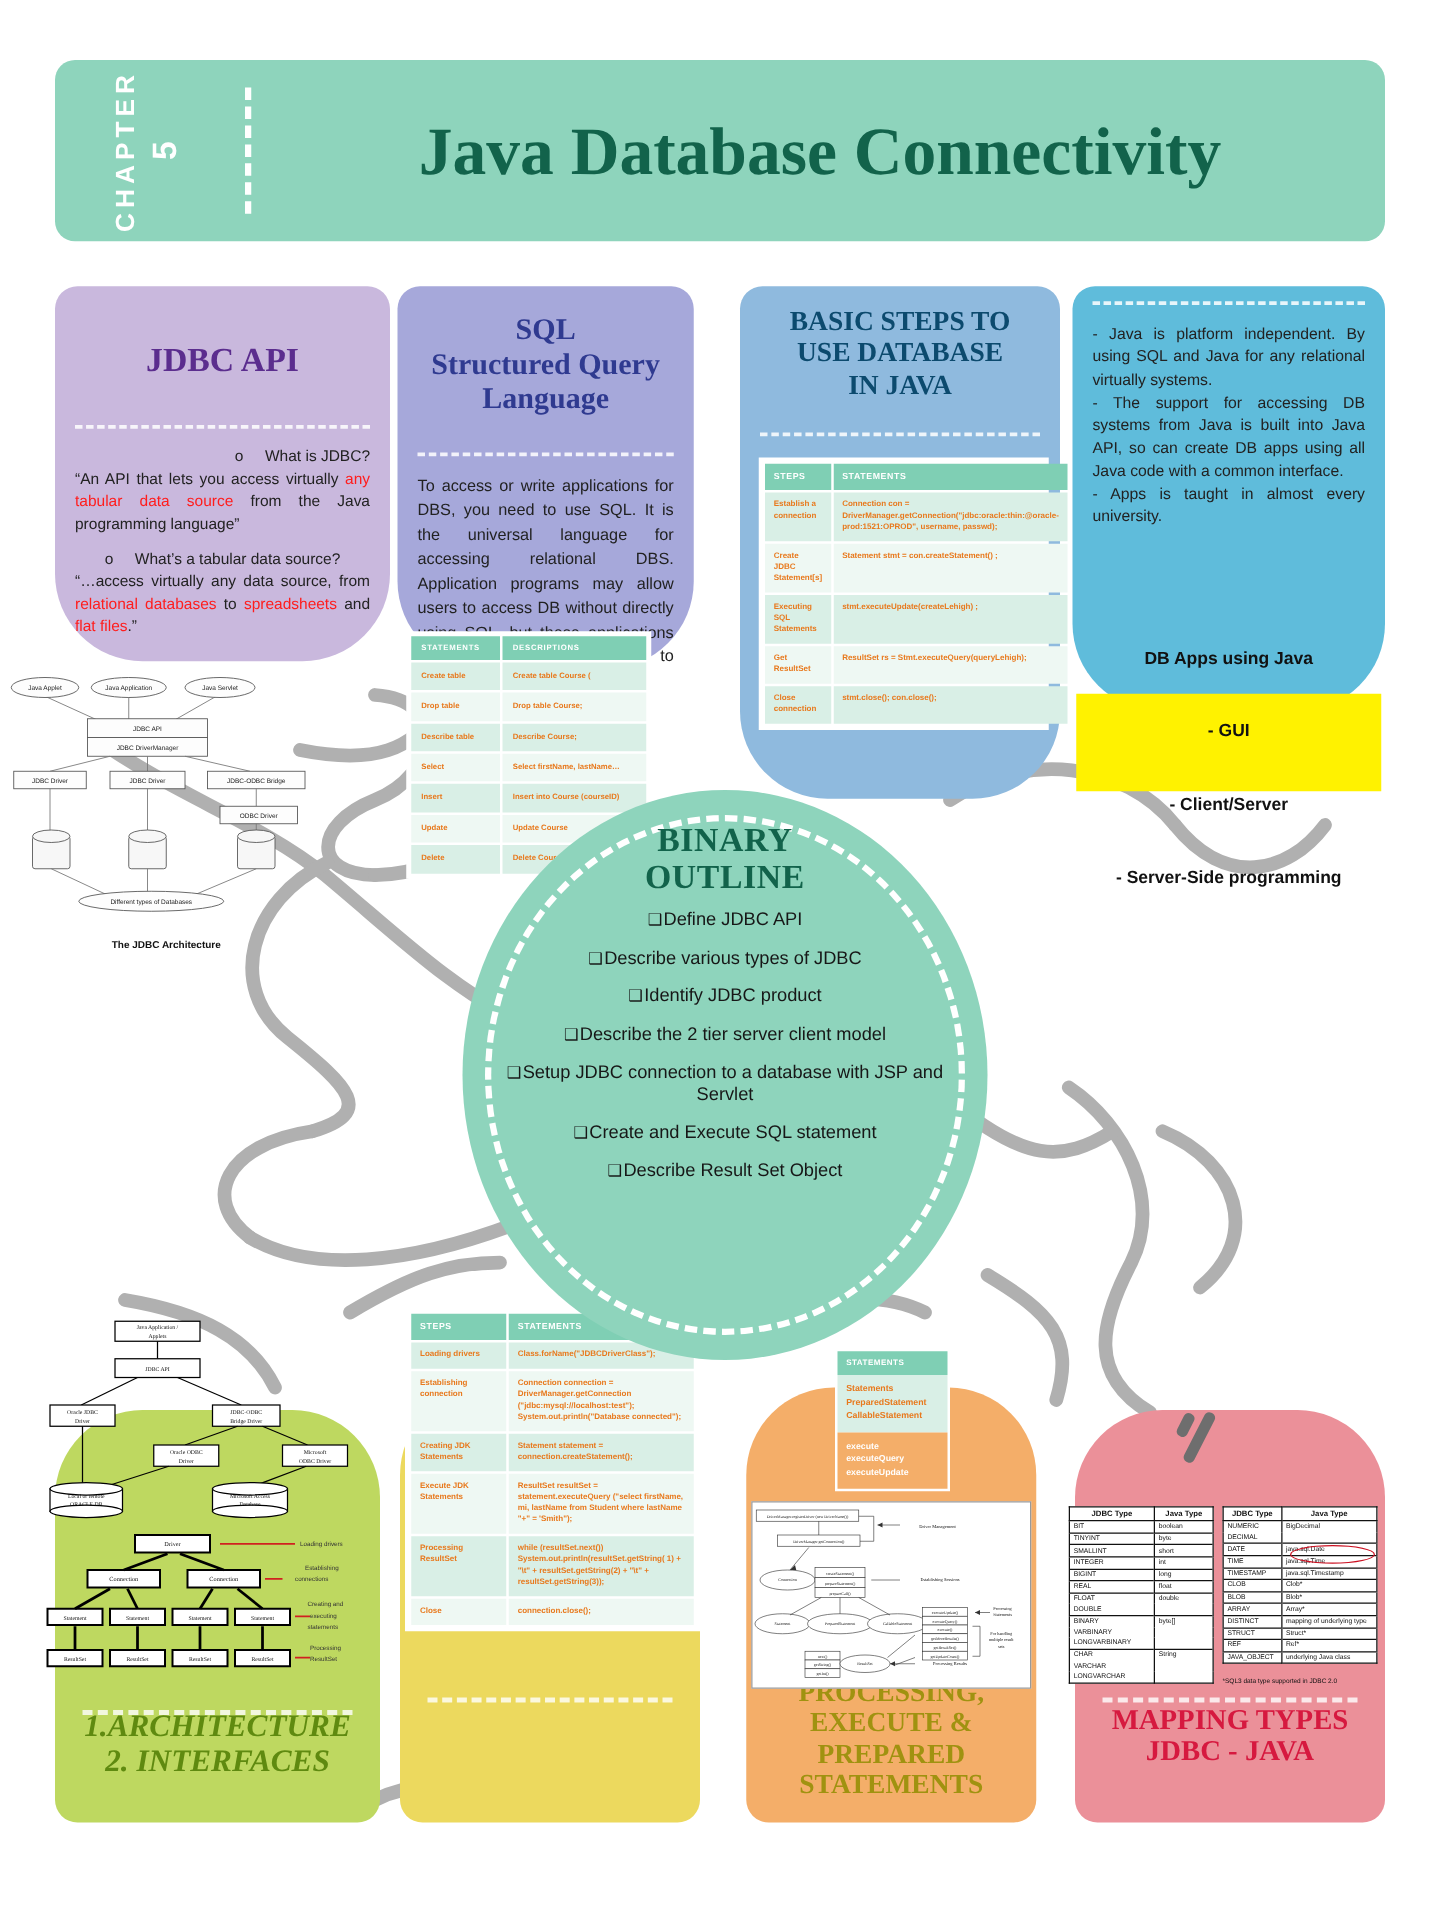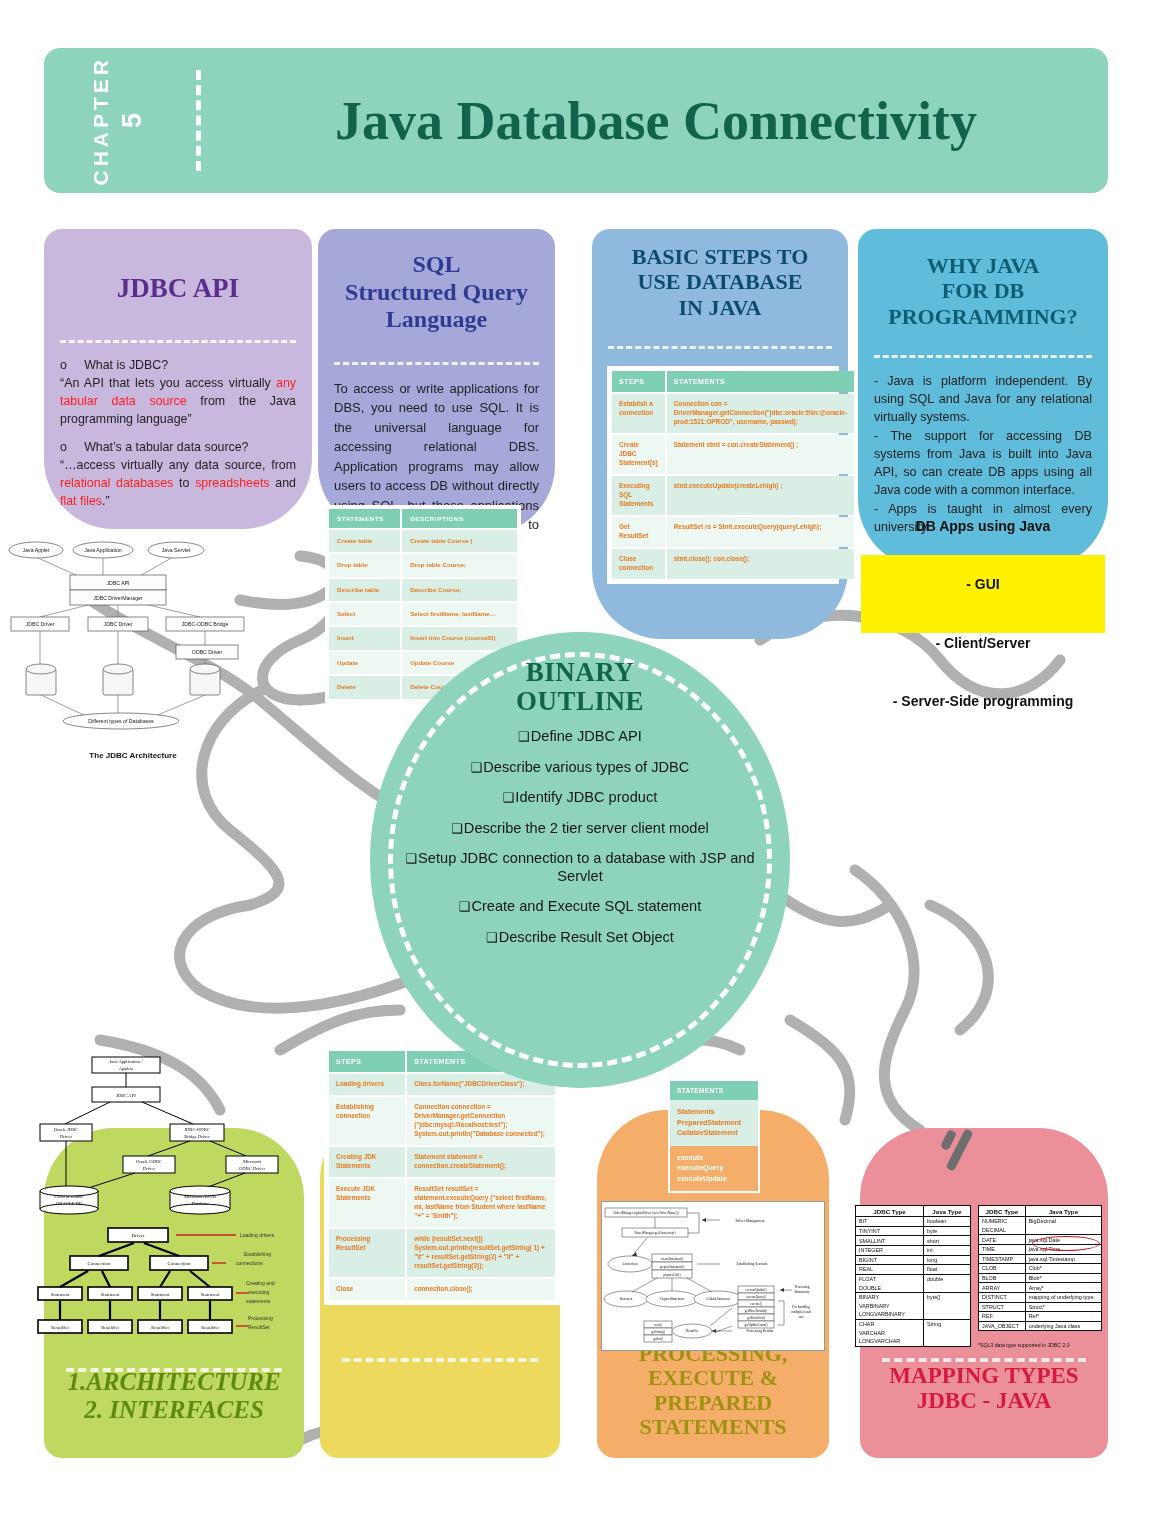--- a/index.html
+++ b/index.html
@@ -264,28 +264,28 @@
       <span class="chapter-num">5</span>
     </div>
     <div class="rail-dash"></div>
     <div class="banner-title">Java Database Connectivity</div>
   </div>
 
   <div class="card" id="card-jdbc">
     <div class="card-head">JDBC API</div>
     <div class="card-sep"></div>
     <div class="card-body">
-      <div style="text-align:left;">
+      <div style="text-align:right;margin-left:47px;">
         <span>o</span>
         &nbsp;&nbsp;&nbsp;
         <span>What is JDBC?</span>
       </div>
       <div><span>“An API that lets you access virtually </span><span class="hl">any tabular data source</span><span> from the Java programming language”</span></div>
       <div style="height:10px"></div>
-      <div style="text-align:left;">
+      <div style="text-align:center;">
         <span>o</span>
         &nbsp;&nbsp;&nbsp;
         <span>What’s a tabular data source?</span>
       </div>
       <div><span>“…access virtually any data source, from </span><span class="hl">relational databases</span><span> to </span><span class="hl">spreadsheets</span><span> and </span><span class="hl">flat files</span><span>.”</span></div>
     </div>
   </div>
 
   <div class="diag" id="jdbcArch">
     <svg width="250" height="215" viewBox="0 0 250 215">
@@ -423,25 +423,20 @@
           </tr>
           <tr>
             <td class=" s-step">Close connection</td>
             <td>stmt.close(); con.close();</td>
           </tr>
         </tbody>
     </table>
   </div>
 
   <div class="card" id="card-why">
-    <div class="card-head">
-      <div>WHY JAVA</div>
-      <div>FOR DB</div>
-      <div>PROGRAMMING?</div>
-    </div>
     <div class="card-sep"></div>
     <div class="card-body">
       <div>- Java is platform independent. By using SQL and Java for any relational virtually systems.</div>
       <div>- The support for accessing DB systems from Java is built into Java API, so can create DB apps using all Java code with a common interface.</div>
       <div>- Apps is taught in almost every university.</div>
     </div>
   </div>
 
   <div id="dbapps">
     <div>DB Apps using Java</div>

